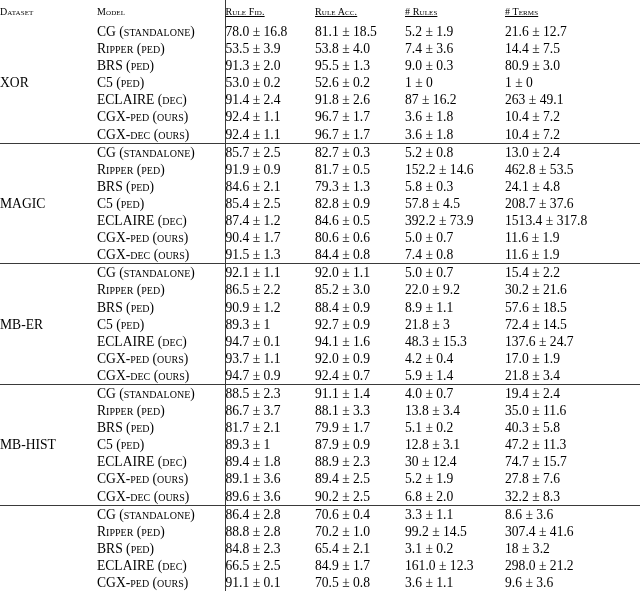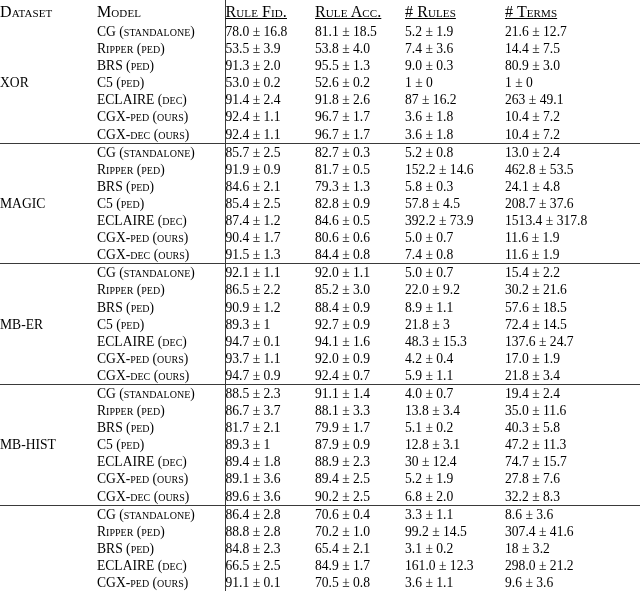--- a/index.html
+++ b/index.html
@@ -39,21 +39,21 @@
 
   
   .vsep { border-left: 1.1px solid #3a3a3a; }
 
   
   .hdr {
     height: 23px;
     line-height: 23px;
     font-variant: small-caps;
     font-weight: bold;
-    font-size: 16px;
+    font-size: 10px;
     letter-spacing: 0.1px;
   }
   .hdr-dataset { padding-left: 10px; }
   .hdr-model   { padding-left: 8px; }
   .hdr-num     { padding-left: 9px; text-decoration: underline; }
 
   
   .row td { height: 17.1px; line-height: 17.1px; }
   .cell-model {
     padding-left: 8px;
@@ -252,21 +252,21 @@
         <td class="cell-num vsep">93.7 ± 1.1</td>
         <td class="cell-num">92.0 ± 0.9</td>
         <td class="cell-num bold">4.2 ± 0.4</td>
         <td class="cell-num bold">17.0 ± 1.9</td>
       </tr>
       <tr class="row">
         <td class="cell-dataset"></td>
         <td class="cell-model"><span class=""><span>CGX-</span><span class="sc">dec</span></span> <span class="sc">(ours)</span></td>
         <td class="cell-num vsep bold">94.7 ± 0.9</td>
         <td class="cell-num">92.4 ± 0.7</td>
-        <td class="cell-num">5.9 ± 1.1</td>
+        <td class="cell-num">5.9 ± 1.4</td>
         <td class="cell-num">21.8 ± 3.4</td>
       </tr>
       <tr class="row rule-block">
         <td class="cell-dataset"></td>
         <td class="cell-model"><span>CG</span> <span class="sc">(standalone)</span></td>
         <td class="cell-num vsep">88.5 ± 2.3</td>
         <td class="cell-num">91.1 ± 1.4</td>
         <td class="cell-num">4.0 ± 0.7</td>
         <td class="cell-num">19.4 ± 2.4</td>
       </tr>

